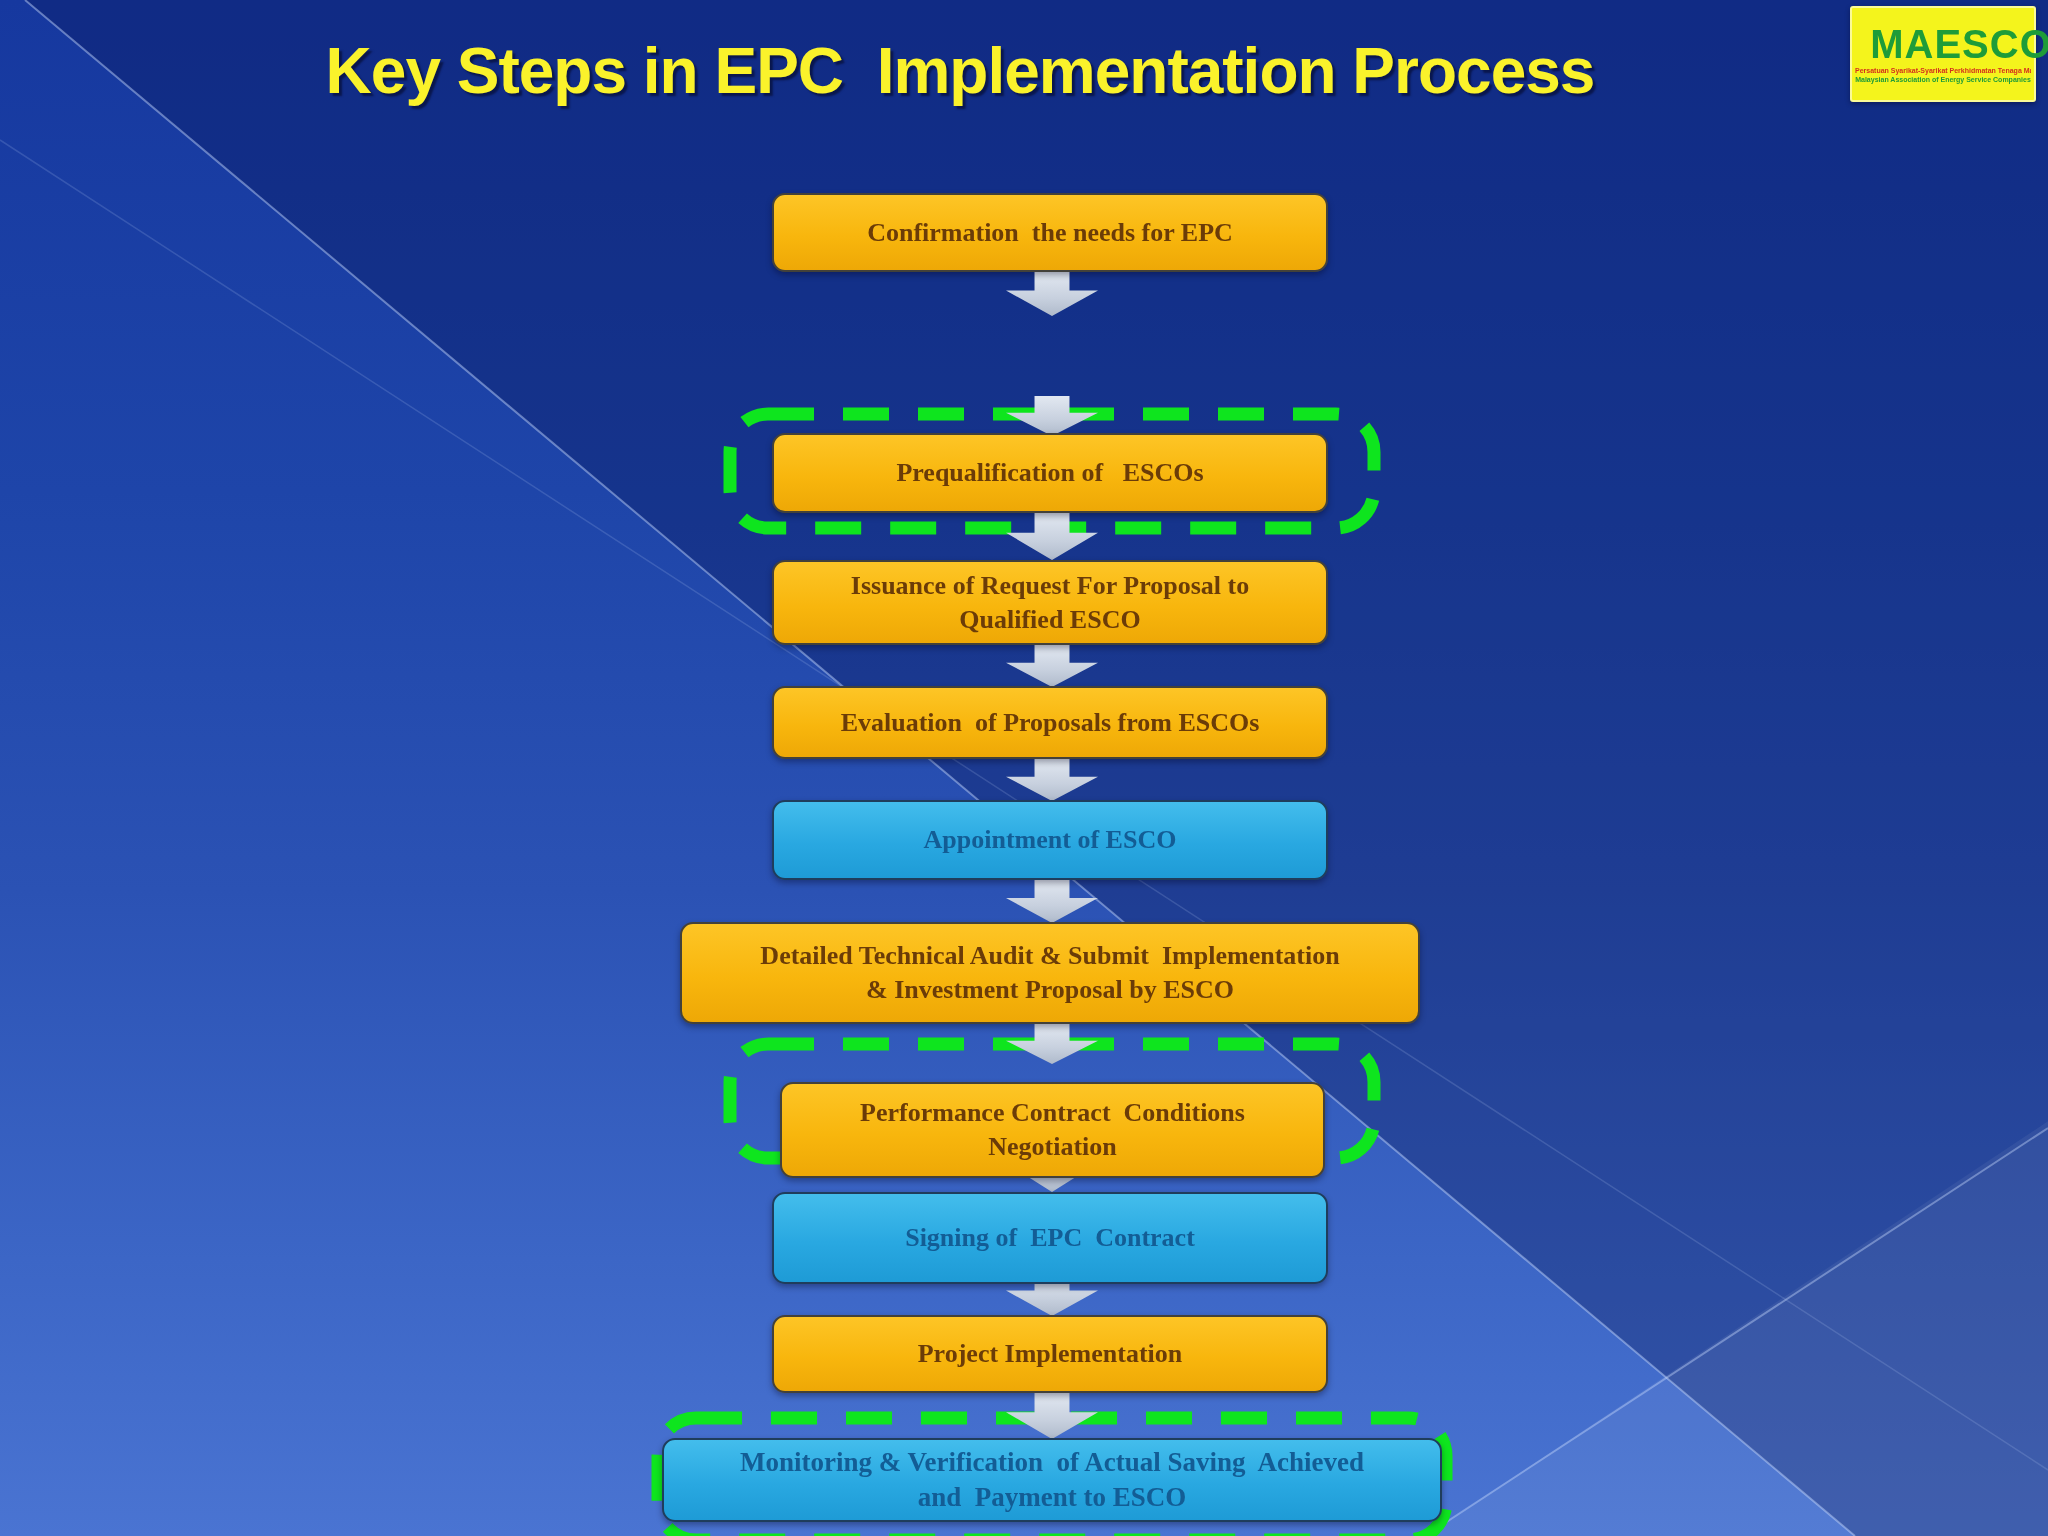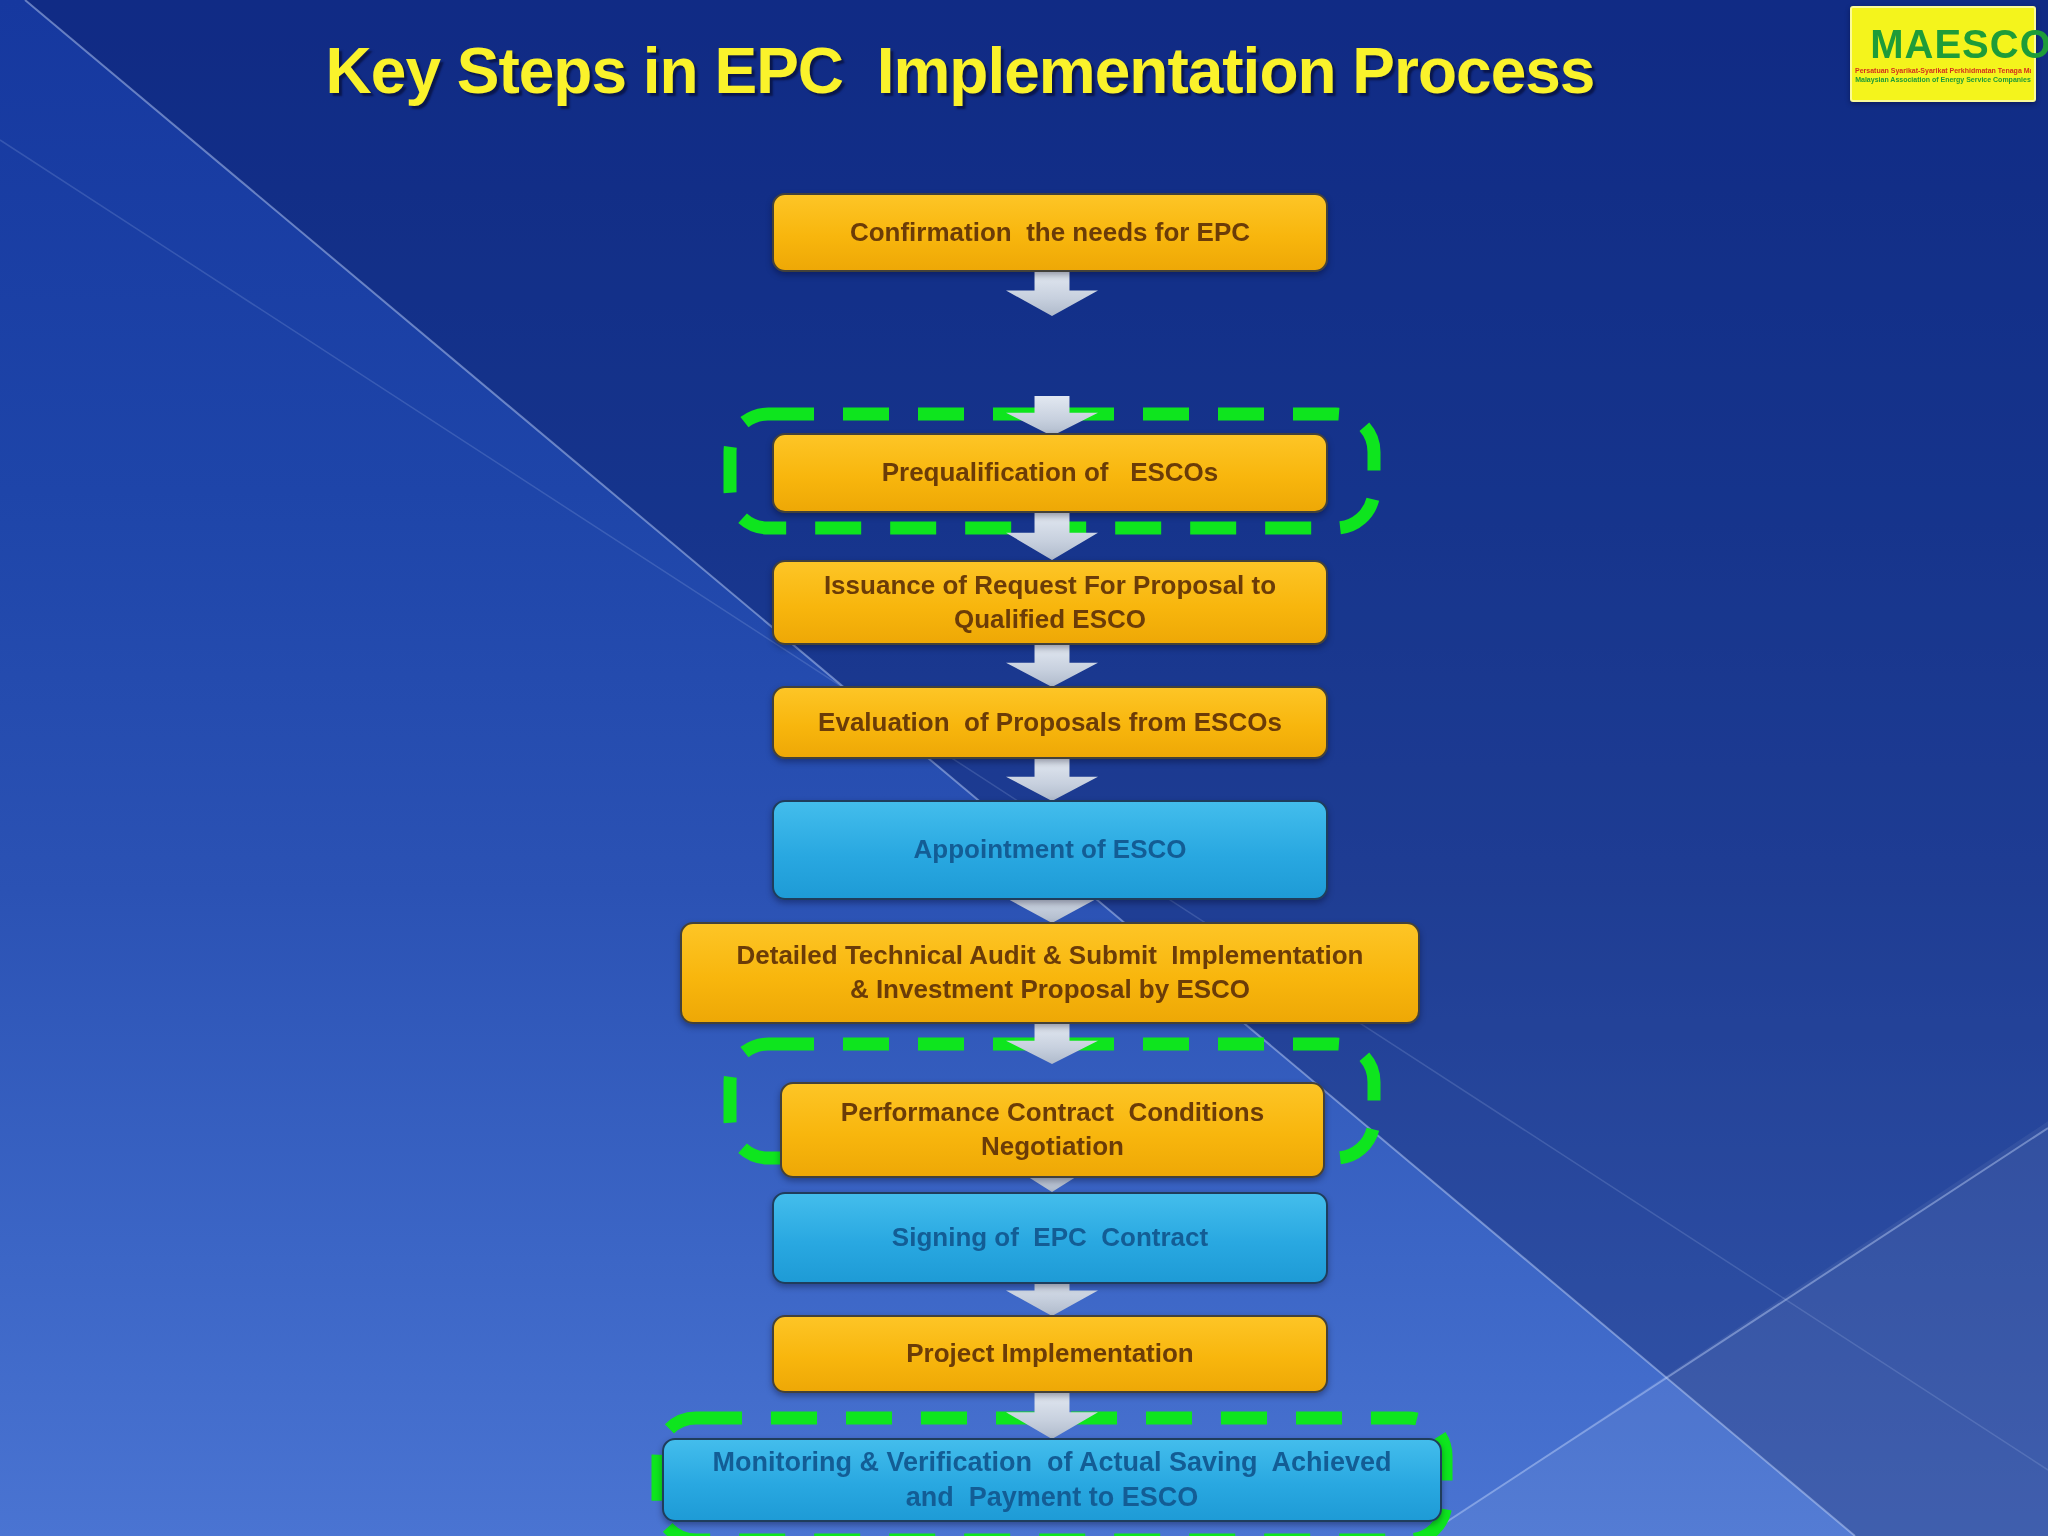--- a/index.html
+++ b/index.html
@@ -45,20 +45,21 @@
   .logo-sub.red{color:#D4301E;}
   .logo-sub.green{color:#1E9C39;}
   .box{
     position:absolute;box-sizing:border-box;
     display:flex;align-items:center;justify-content:center;
     text-align:center;white-space:pre-wrap;
     font-weight:700;font-size:26px;line-height:1.3;
     border-radius:13px;
     box-shadow:0 3px 6px rgba(0,0,25,0.35);
     padding:4px 14px;
+    font-family:Liberation Serif, serif;
   }
   .box.orange{
     background:linear-gradient(180deg,#FDC526 0%,#F8B60D 55%,#EEA806 100%);
     border:2px solid #43413a;
     color:#6b3c08;
   }
   .box.blue{
     background:linear-gradient(180deg,#43BDEC 0%,#29A8E1 55%,#1E9BD6 100%);
     border:2px solid #1f3d5c;
     color:#135d95;
@@ -117,21 +118,21 @@
   <div class="box orange" style="left:772px;top:193px;width:556px;height:79px;">Confirmation  the needs for EPC</div>
 
 
   <div class="box orange" style="left:772px;top:433px;width:556px;height:80px;">Prequalification of   ESCOs</div>
 
   <div class="box orange" style="left:772px;top:560px;width:556px;height:85px;">Issuance of Request For Proposal to
 Qualified ESCO</div>
 
   <div class="box orange" style="left:772px;top:686px;width:556px;height:73px;">Evaluation  of Proposals from ESCOs</div>
 
-  <div class="box blue" style="left:772px;top:800px;width:556px;height:100px;">Appointment of ESCO</div>
+  <div class="box blue" style="left:772px;top:800px;width:556px;height:80px;">Appointment of ESCO</div>
 
   <div class="box orange" style="left:680px;top:922px;width:740px;height:102px;">Detailed Technical Audit &amp; Submit  Implementation
 &amp; Investment Proposal by ESCO</div>
 
   <div class="box orange" style="left:780px;top:1062px;width:545px;height:96px;margin-top:20px;">Performance Contract  Conditions
 Negotiation</div>
 
   <div class="box blue" style="left:772px;top:1192px;width:556px;height:92px;">Signing of  EPC  Contract</div>
 
   <div class="box orange" style="left:772px;top:1315px;width:556px;height:78px;">Project Implementation</div>

